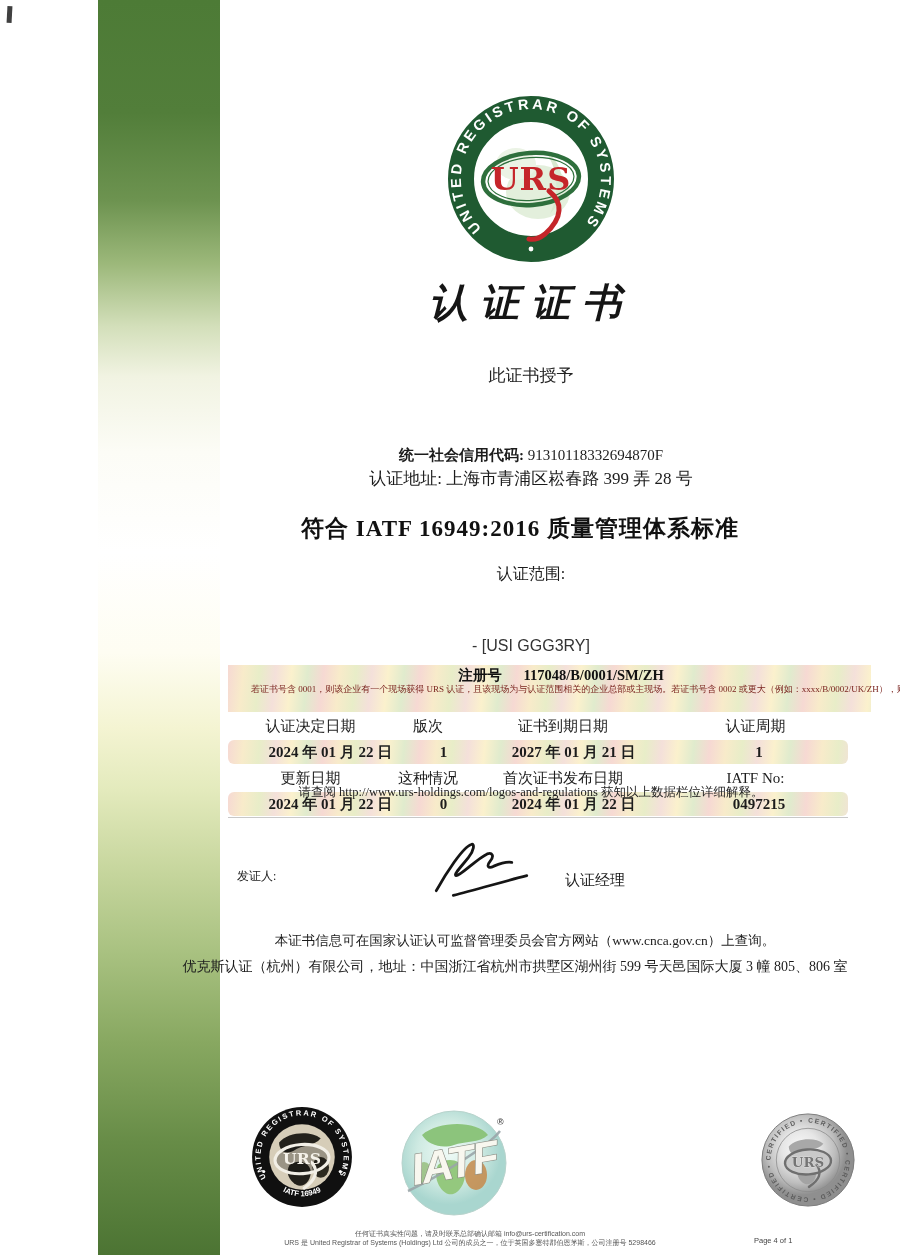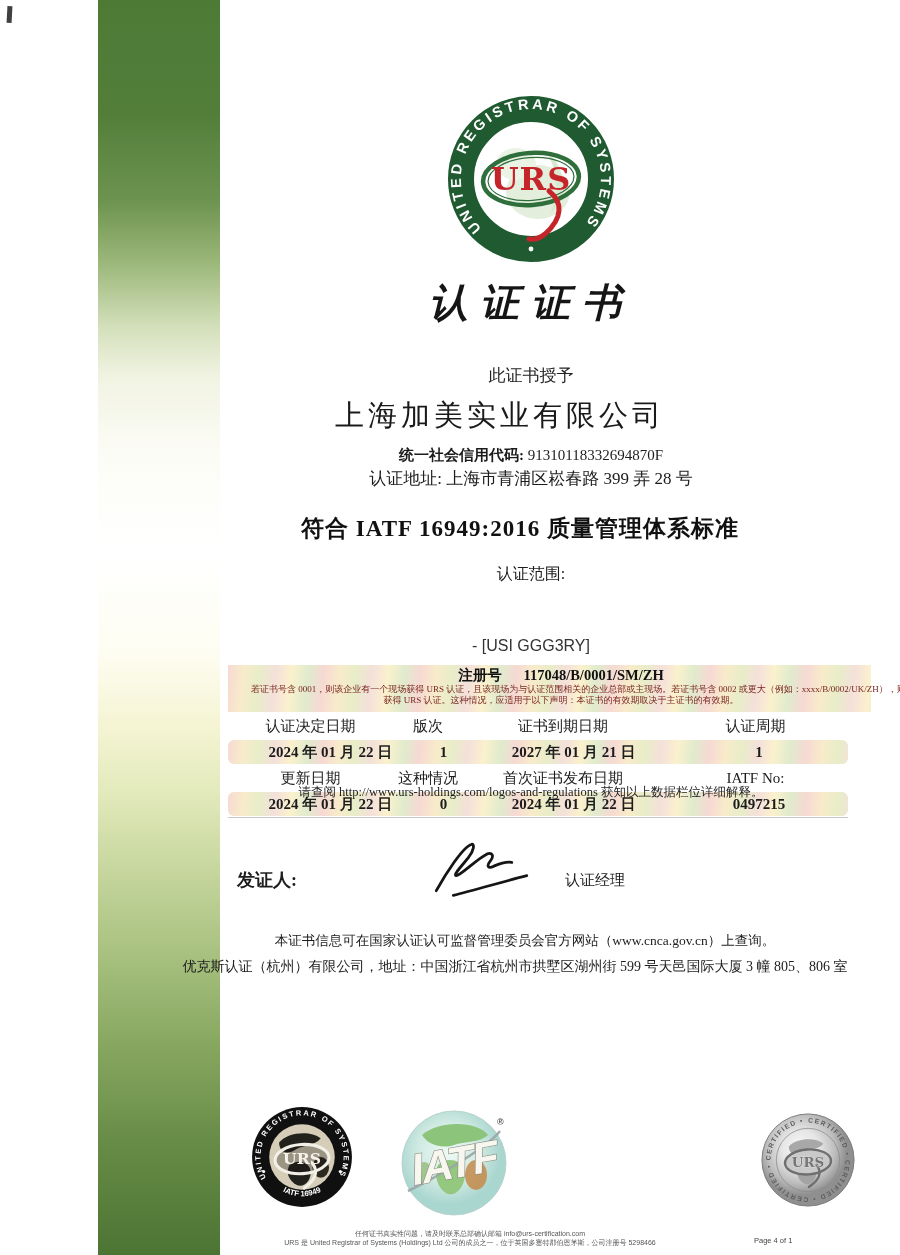--- a/index.html
+++ b/index.html
@@ -35,21 +35,21 @@
 
   .table{left:228px;top:714px;width:620px;}
   .trow{display:flex;height:24px;line-height:24px;margin-bottom:2px;}
   .trow.val{font-weight:bold;border-radius:6px;}
   .c{text-align:center;font-size:15px;}
   .c1{width:165px;}.c2{width:70px;}.c3{width:200px;}.c4{width:185px;}
   .table-bottom-line{left:228px;top:817px;width:620px;height:1px;background:#c8c8c8;}
 
   .ref-line{top:784px;font-size:12.5px;color:#222;}
 
-  .issuer-label{left:237px;top:868px;font-size:18px;font-weight:bold;}
+  .issuer-label{left:237px;top:868px;font-size:12px;font-weight:normal;}
   .signature{left:415px;top:836px;}
   .issuer-role{left:565px;top:871px;font-size:15px;}
 
   .verify-line{top:932px;font-size:13.5px;left:525px;}
   .company-line{top:958px;font-size:14px;left:515px;}
 
   .footer1{top:1229px;left:470px;font-size:7px;font-family:"Liberation Sans",sans-serif;color:#555;}
   .footer2{top:1238px;left:470px;font-size:7px;font-family:"Liberation Sans",sans-serif;color:#555;}
   .pagenum{left:754px;top:1236px;font-size:7.5px;font-family:"Liberation Sans",sans-serif;color:#444;}
 
@@ -78,40 +78,38 @@
     </text>
     <circle cx="85" cy="155" r="2.4" fill="#ffffff"></circle>
     <ellipse cx="85" cy="85" rx="48" ry="26" fill="none" stroke="#2e6f3c" stroke-width="4.5" transform="rotate(-4 85 85)"></ellipse>
     <ellipse cx="85" cy="85" rx="43" ry="21.5" fill="none" stroke="#2e6f3c" stroke-width="1.2" transform="rotate(-4 85 85)"></ellipse>
     <path d="M103,97 C117,108 117,124 99,140 C94,144 88,146 83,145" fill="none" stroke="#c5252a" stroke-width="5" stroke-linecap="round"></path>
     <text x="85" y="96" text-anchor="middle" font-size="32" font-weight="bold" fill="#c5252a" letter-spacing="1">URS</text>
   </svg>
 
   <div class="cx title">认证证书</div>
   <div class="cx grant">此证书授予</div>
-  <div class="cx company" style="left:500px;">上海加美实业有限公司</div>
   <div class="cx credit">
     <span class="b">统一社会信用代码:</span>
     <span>91310118332694870F</span>
   </div>
   <div class="cx addr">
     <span>认证地址:</span>
     <span>上海市青浦区崧春路 399 弄 28 号</span>
   </div>
   <div class="cx standard" style="left:520px;">符合 IATF 16949:2016 质量管理体系标准</div>
   <div class="cx scope-label">认证范围:</div>
   <div class="cx site-code">- [USI GGG3RY]</div>
 
   <div class="abs reg-block rainbow">
     <div class="reg-line">
       <span class="b">注册号</span>
       <span class="b num">117048/B/0001/SM/ZH</span>
     </div>
     <div class="reg-note">若证书号含 0001，则该企业有一个现场获得 URS 认证，且该现场为与认证范围相关的企业总部或主现场。若证书号含 0002 或更大（例如：xxxx/B/0002/UK/ZH），则该企业有多个现场</div>
-    <div class="reg-note">获得 URS 认证。这种情况，应适用于以下声明：本证书的有效期取决于主证书的有效期。</div>
   </div>
 
   <div class="abs table">
     <div class="trow hdr">
       <div class="c c1">认证决定日期</div>
       <div class="c c2">版次</div>
       <div class="c c3">证书到期日期</div>
       <div class="c c4">认证周期</div>
     </div>
     <div class="trow val rainbow">

